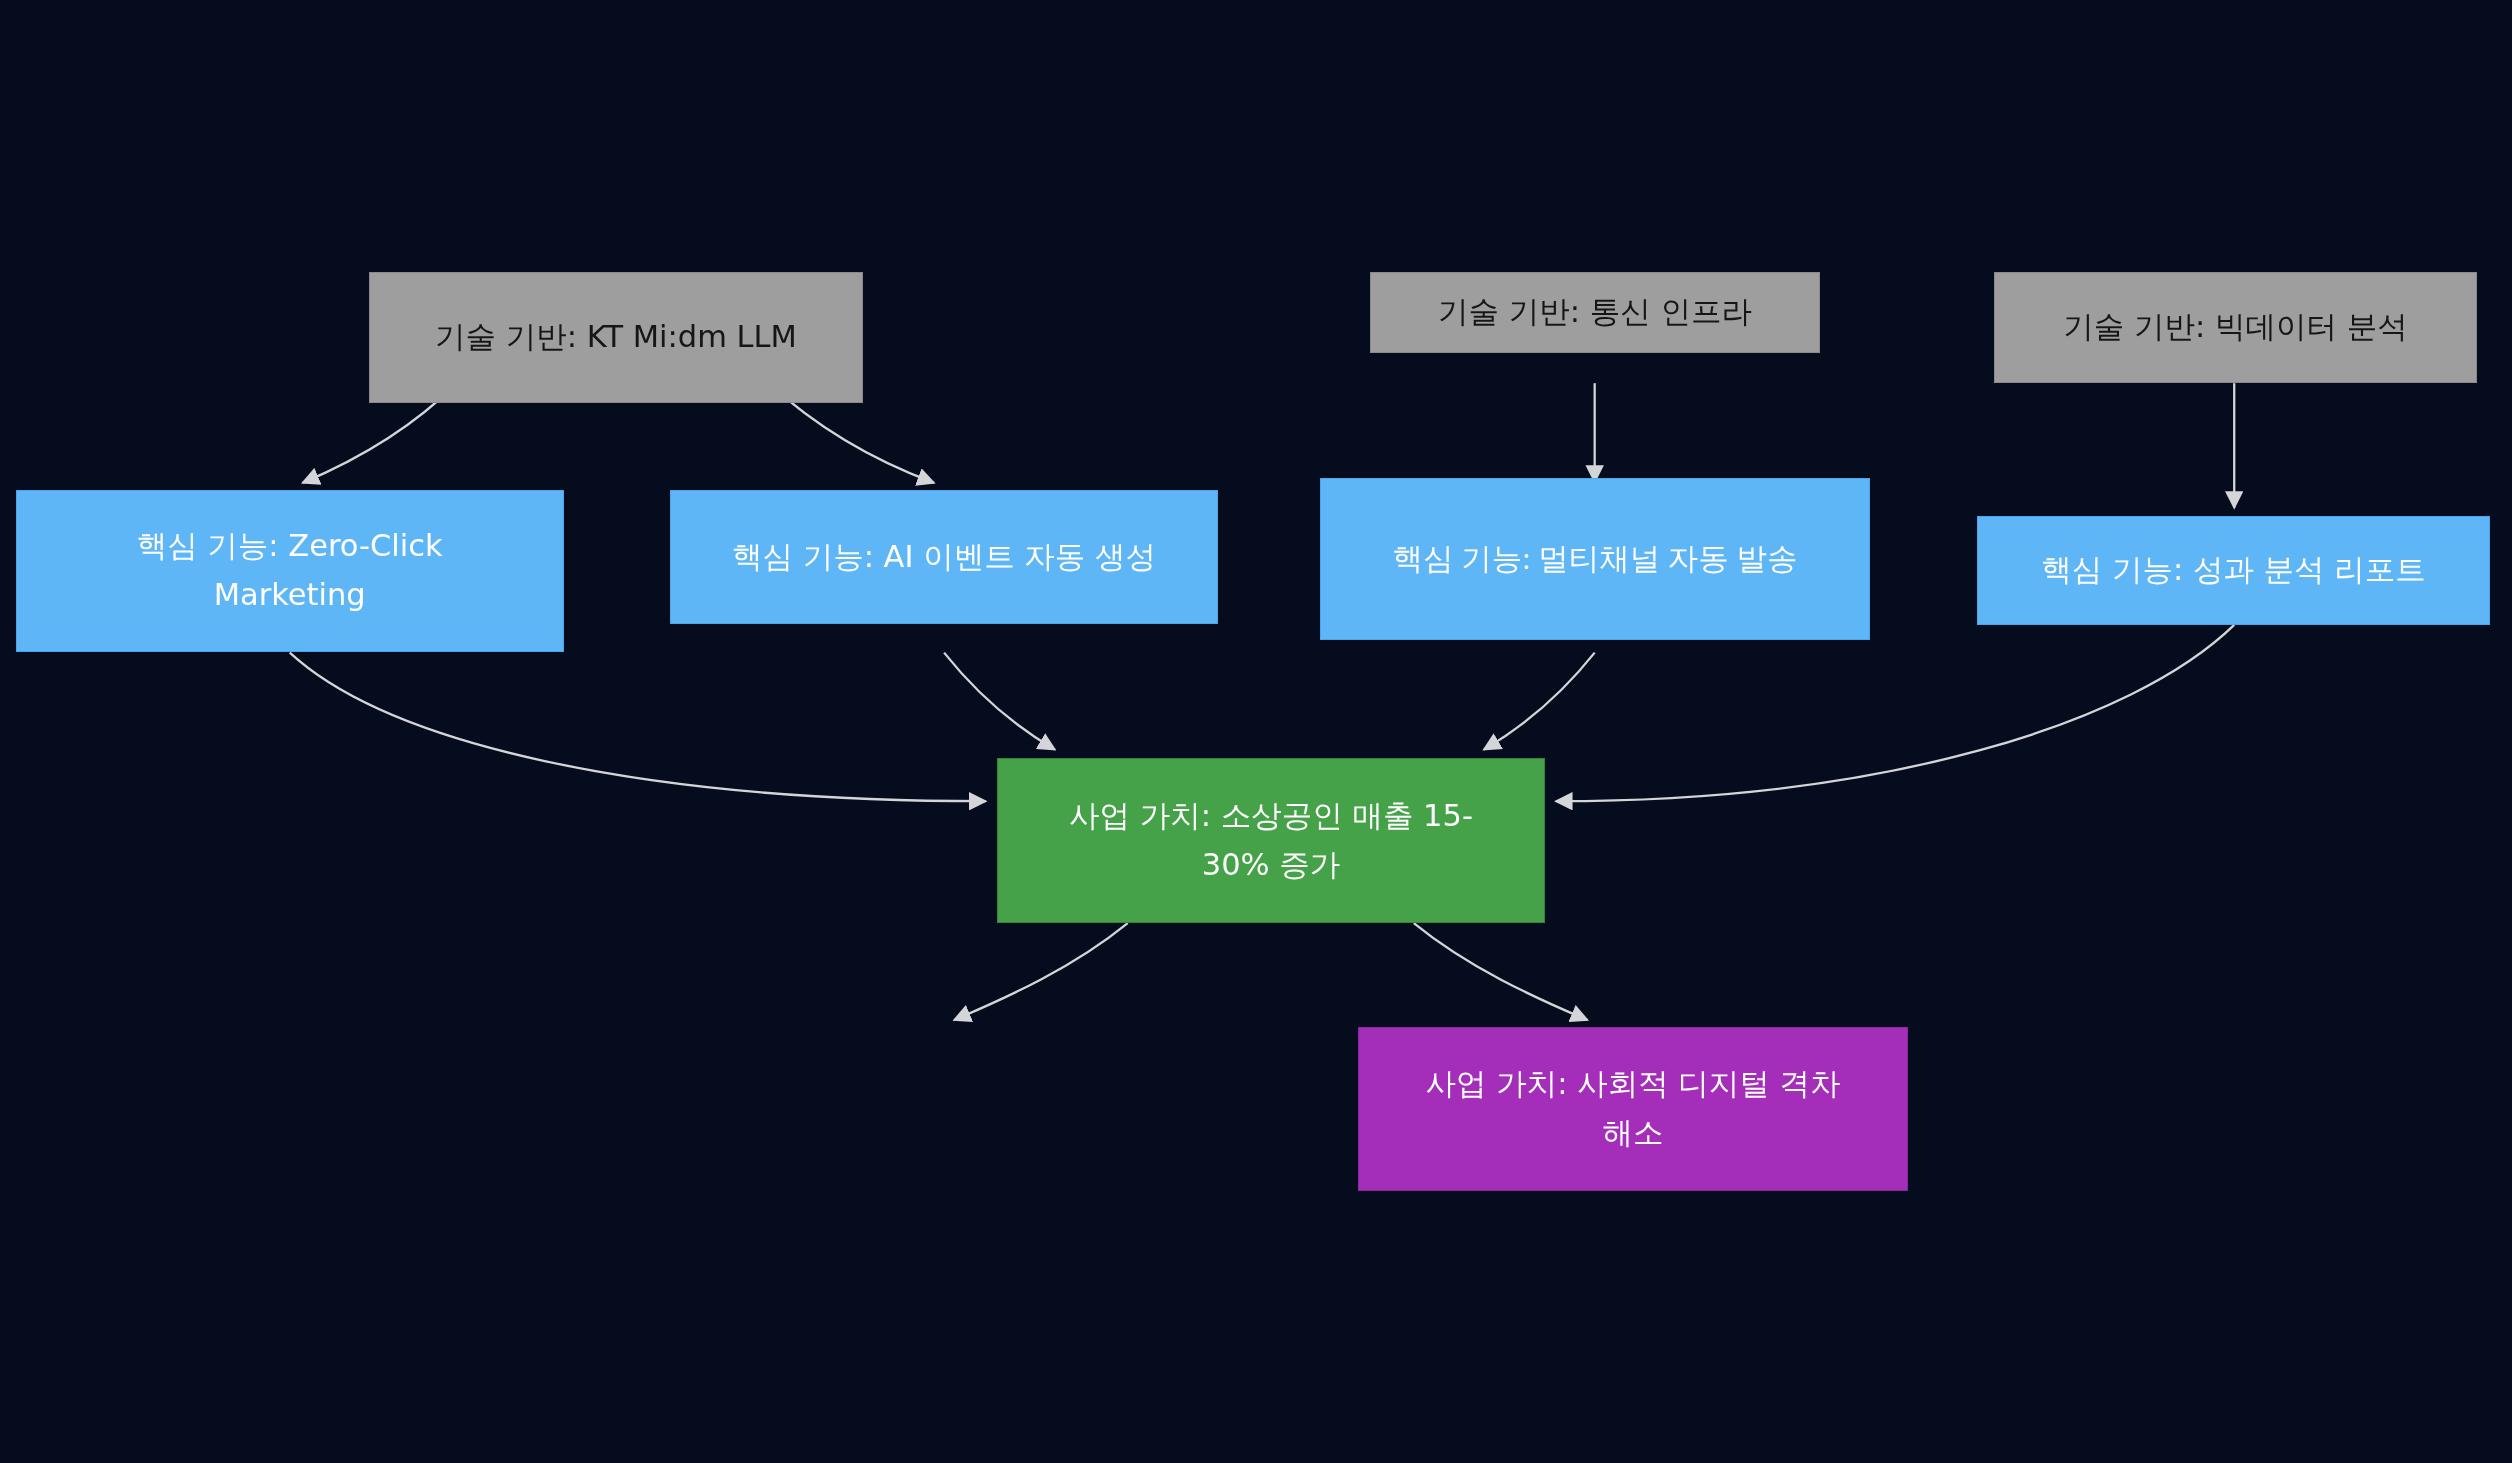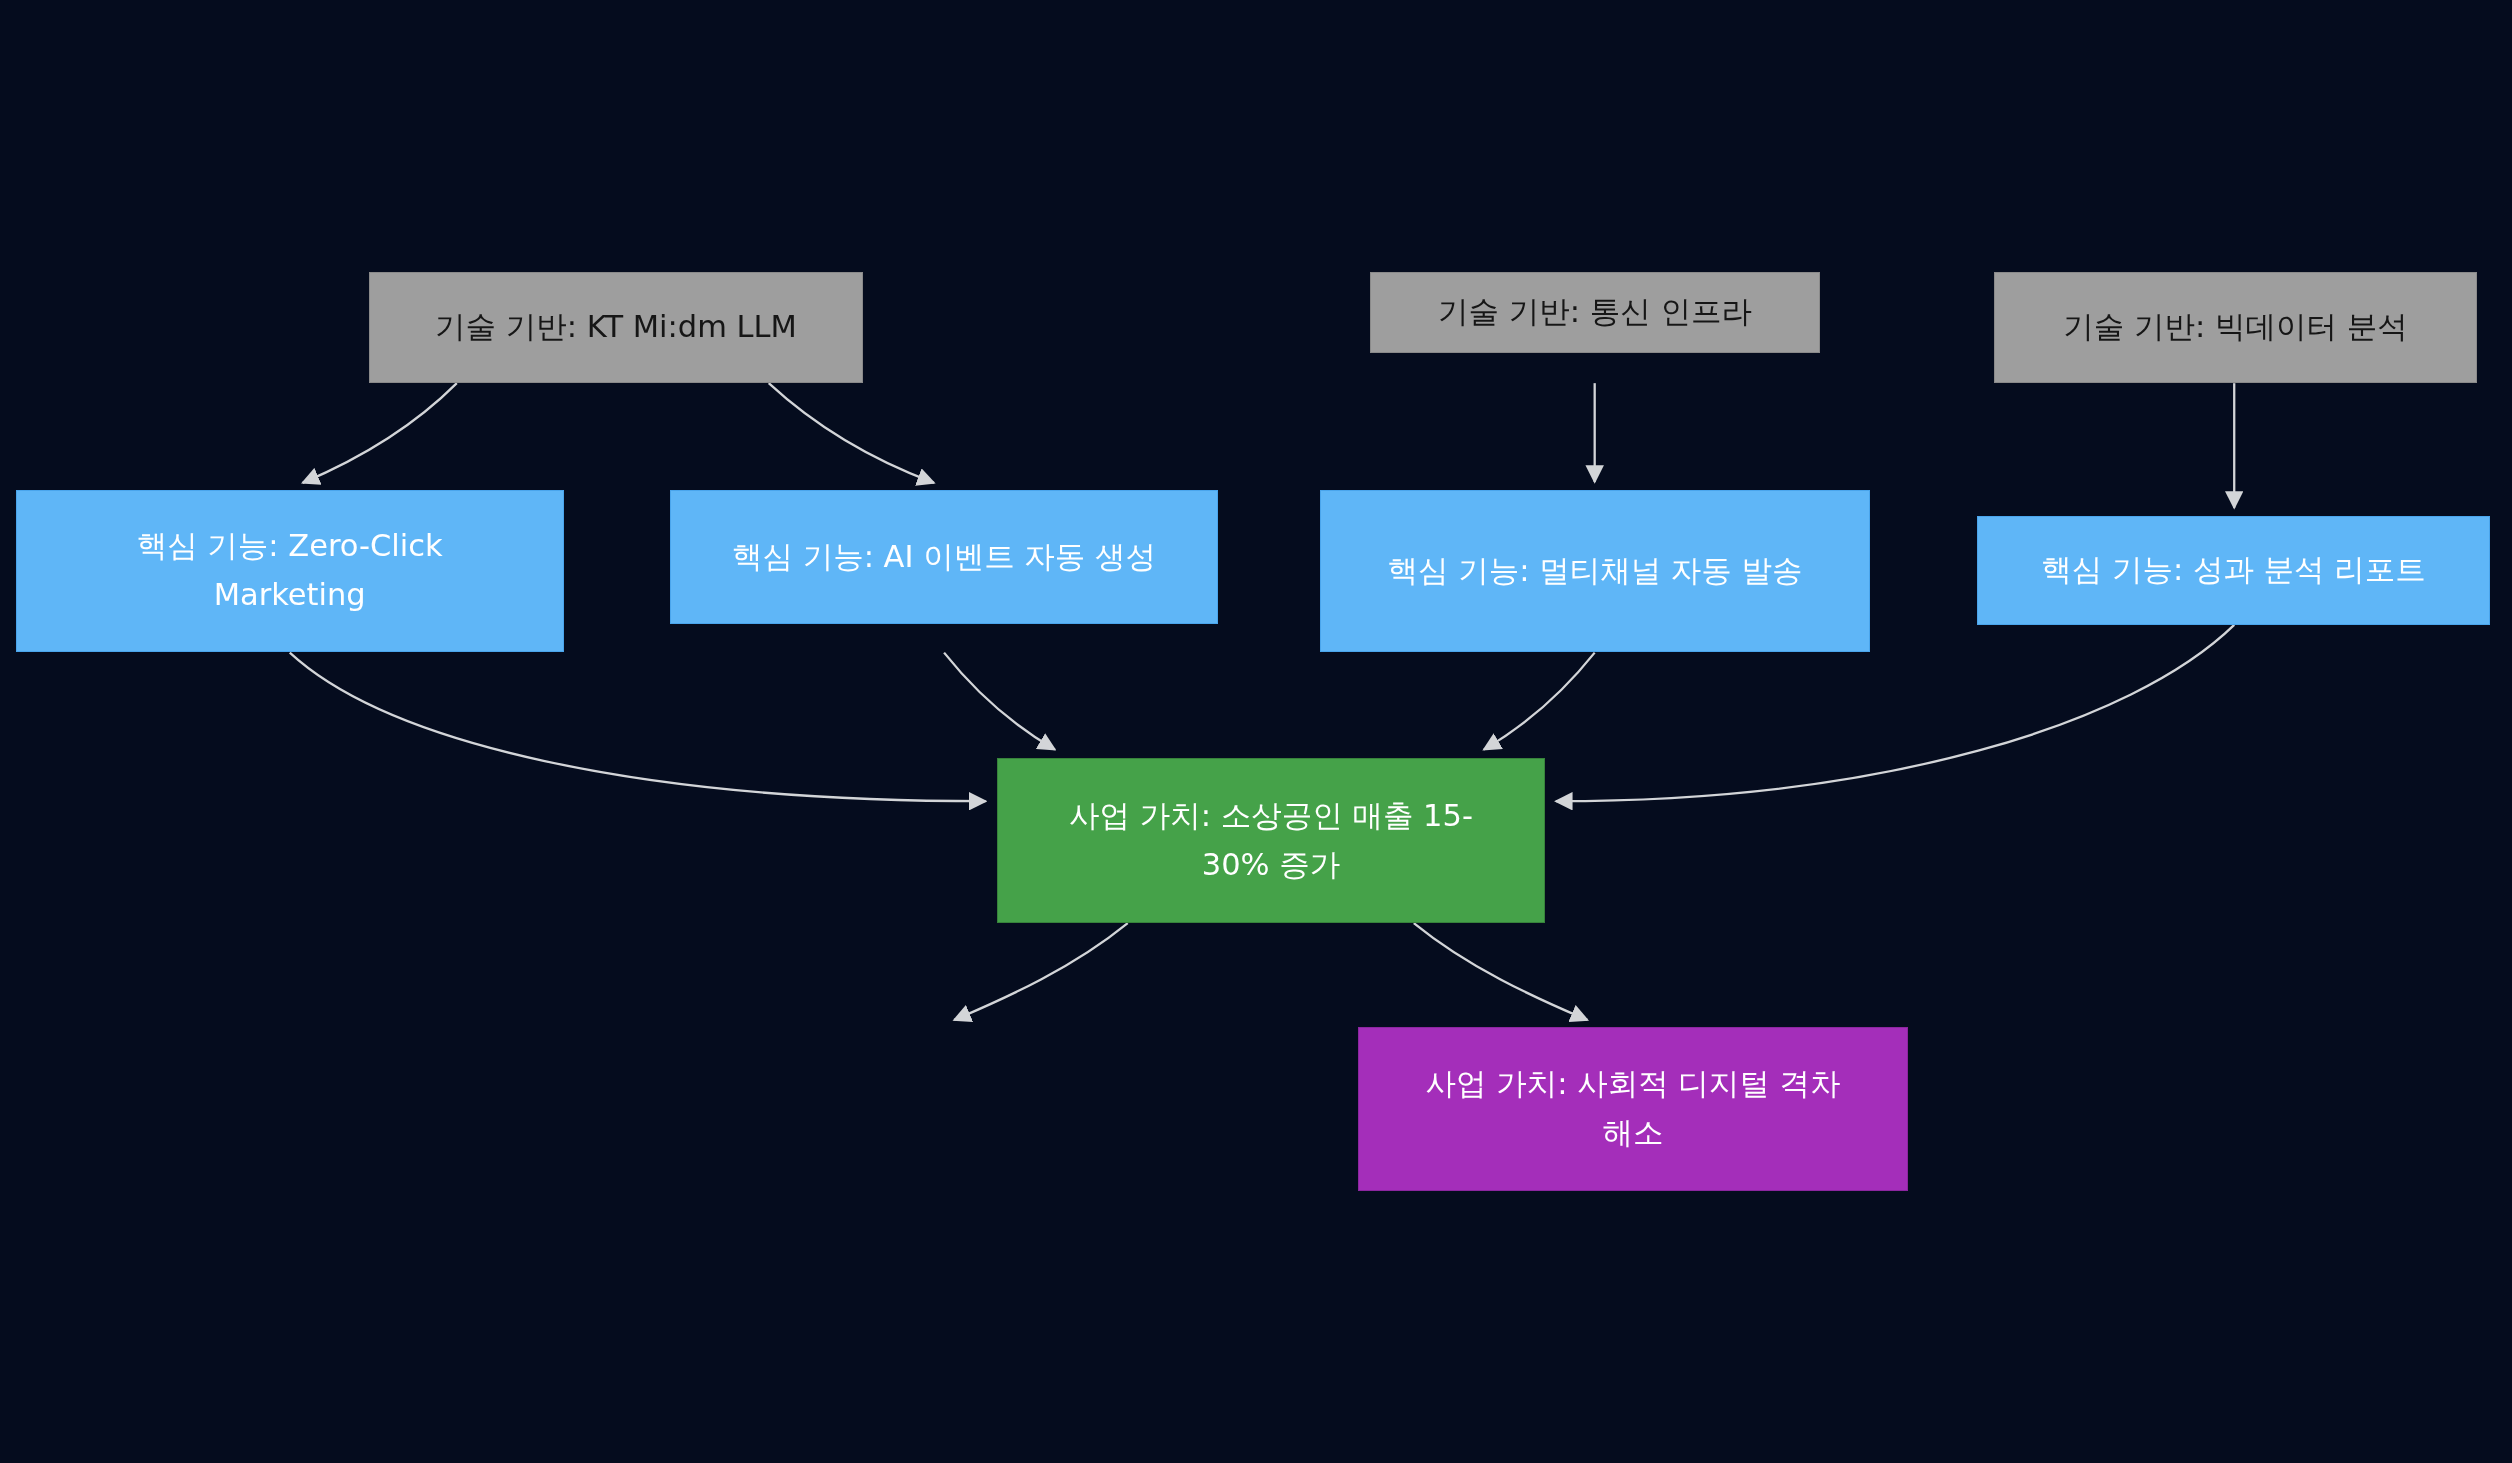--- a/index.html
+++ b/index.html
@@ -98,31 +98,31 @@
     <path class="edge" d="M 1728 415 L 1728 522" marker-end="url(#arrowhead)"></path>
     <path class="edge" d="M 2421 415 L 2421 550" marker-end="url(#arrowhead)"></path>
     <path class="edge" d="M 314 707 C 420 805, 690 868, 1068 868" marker-end="url(#arrowhead)"></path>
     <path class="edge" d="M 1023 707 C 1062 756, 1102 788, 1143 812" marker-end="url(#arrowhead)"></path>
     <path class="edge" d="M 1728 707 C 1689 756, 1649 788, 1608 812" marker-end="url(#arrowhead)"></path>
     <path class="edge" d="M 2421 677 C 2310 785, 2040 868, 1686 868" marker-end="url(#arrowhead)"></path>
     <path class="edge" d="M 1222 1000 C 1163 1048, 1093 1080, 1034 1105" marker-end="url(#arrowhead)"></path>
     <path class="edge" d="M 1532 1000 C 1591 1048, 1661 1080, 1720 1105" marker-end="url(#arrowhead)"></path>
   </svg>
 
-  <div class="node tech" style="left:369px; top:272px; width:494px; height:111px;">기술 기반: KT Mi:dm LLM</div>
+  <div class="node tech" style="left:369px; top:272px; width:494px; height:131px;">기술 기반: KT Mi:dm LLM</div>
 
   <div class="node tech" style="left:1370px; top:272px; width:450px; height:81px;">기술 기반: 통신 인프라</div>
 
   <div class="node tech" style="left:1994px; top:272px; width:483px; height:111px;">기술 기반: 빅데이터 분석</div>
 
   <div class="node feature" style="left:15.7px; top:490px; width:548px; height:162px;">핵심 기능: Zero-Click Marketing</div>
 
   <div class="node feature" style="left:670px; top:490px; width:548px; height:134px;">핵심 기능: AI 이벤트 자동 생성</div>
 
-  <div class="node feature" style="left:1320px; top:490px; width:550px; height:162px;">핵심 기능: 멀티채널 자동 발송</div>
+  <div class="node feature" style="left:1320px; top:478px; width:550px; height:162px;font-family:Liberation Serif, serif;">핵심 기능: 멀티채널 자동 발송</div>
 
   <div class="node feature single" style="left:1977px; top:516px; width:513px; height:109px;text-align:right;">핵심 기능: 성과 분석 리포트</div>
 
   <div class="node green" style="left:997px; top:758px; width:548px; height:165px;">사업 가치: 소상공인 매출 15-30% 증가</div>
 
 
   <div class="node purple" style="left:1320px; top:1027px; width:550px; height:164px;">사업 가치: 사회적 디지털 격차 해소</div>
 
 </div>
 

